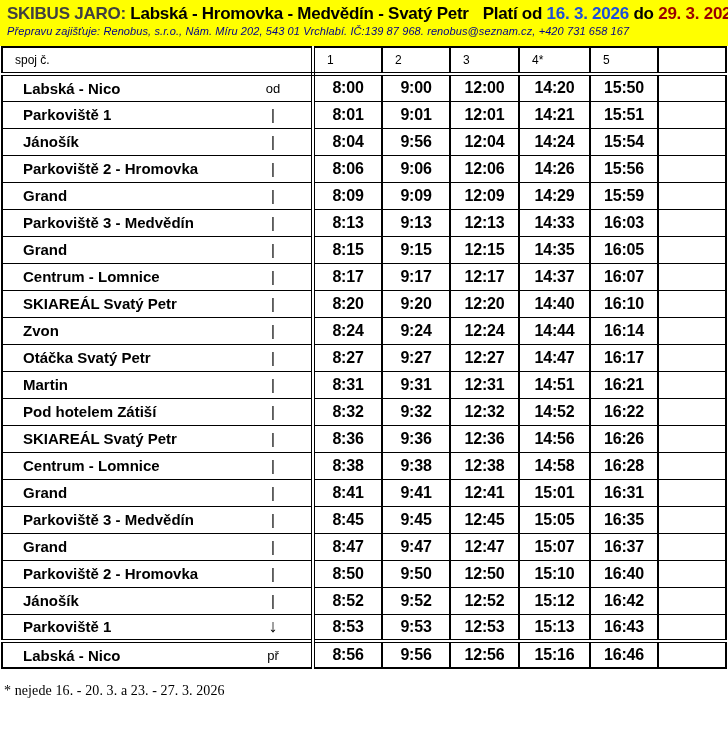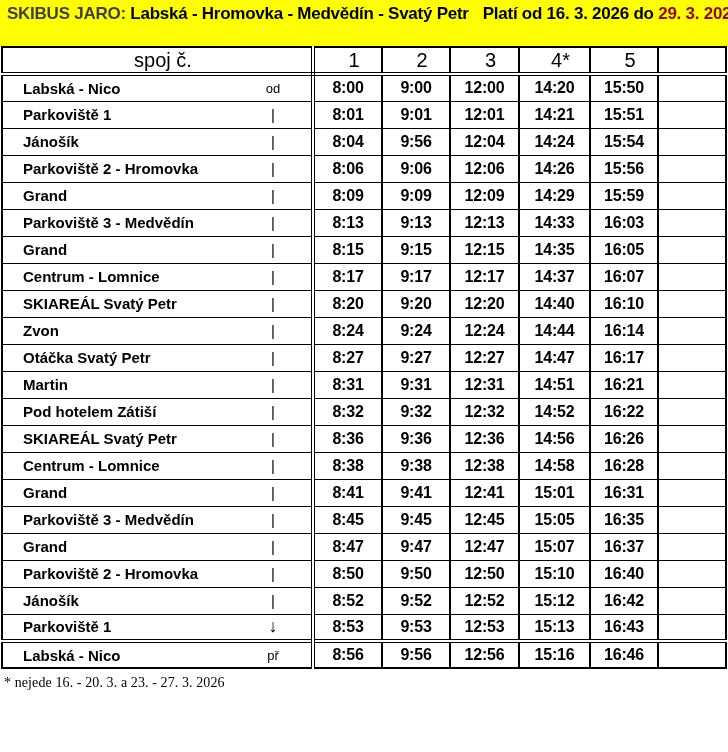--- a/index.html
+++ b/index.html
@@ -48,22 +48,22 @@
     border-style: solid;
     border-color: #000;
     border-width: 1px 2px;     
     padding: 0;
     height: 27px;
     overflow: hidden;
     white-space: nowrap;
   }
   .timetable thead th {
     font-weight: normal;
-    font-size: 20px;
-    text-align: center;
+    font-size: 12px;
+    text-align: left;
     border-bottom: 4px double #000;
     padding-left: 12px;
   }
   th.corner { text-align: left; padding-left: 6px; }
   td.name-cell {
     border-right: 4px double #000;
     font-weight: bold;
     font-size: 15px;
     text-align: left;
   }
@@ -89,31 +89,32 @@
     font-size: 16px;
     text-align: center;
     letter-spacing: -0.2px;
   }
   tr.final-row td { border-top: 4px double #000; }
 
   
   .footnote {
     font-family: "Liberation Serif", serif;
     font-size: 14px;
-    margin: 6px 0 0 4px;
+    margin: 14px 0 0 4px;
     letter-spacing: 0.1px;
   }
 </style>
 </head>
 <body>
 
 <div class="page">
 
   <div class="band" style="background: rgb(255, 255, 0);">
-    <div class="title-line"><span class="brand" style="color: #404040;">SKIBUS JARO:</span> <span class="route">Labská - Hromovka - Medvědín - Svatý Petr</span><span class="valid-prefix">Platí od</span> <span class="date-red" style="color: #000000;">16. 3. 2026</span> <span>do</span> <span class="date-red" style="color: rgb(153, 0, 0);">29. 3. 2026</span></div>
+    <div class="title-line"><span class="brand" style="color: #404040;">SKIBUS JARO:</span> <span class="route">Labská - Hromovka - Medvědín - Svatý Petr</span><span class="valid-prefix">Platí od</span> <span class="date-red" style="color: #1d4ed8;">16. 3. 2026</span> <span>do</span> <span class="date-red" style="color: rgb(153, 0, 0);">29. 3. 2026</span></div>
+    <div class="subtitle-line" style="color: rgb(0, 0, 139);">Přepravu zajišťuje: Renobus, s.r.o., Nám. Míru 202, 543 01 Vrchlabí. IČ:139 87 968. renobus@seznam.cz, +420 731 658 167</div>
   </div>
 
   <table class="timetable">
     <colgroup>
       <col style="width:311px">
       <col style="width:69px">
       <col style="width:68px">
       <col style="width:69px">
       <col style="width:71px">
       <col style="width:68px">

